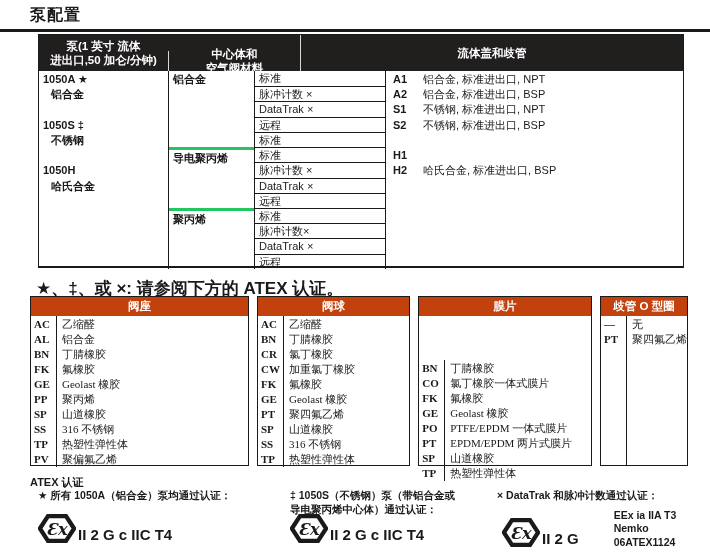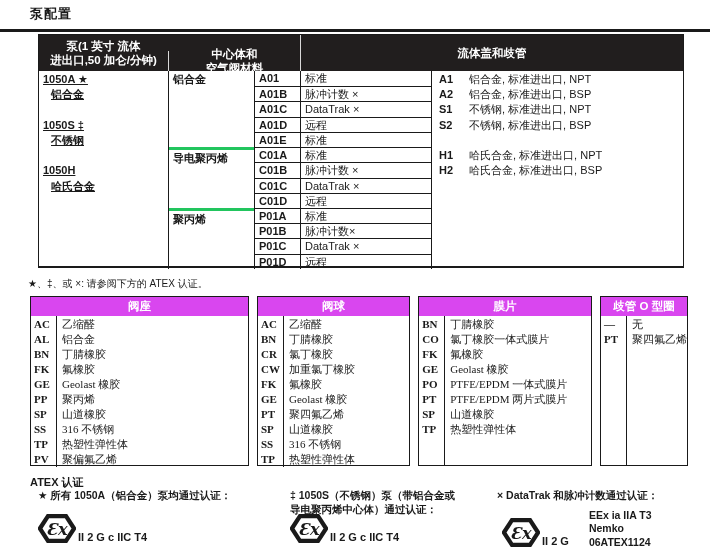--- a/index.html
+++ b/index.html
@@ -1,82 +1,82 @@
 <!DOCTYPE html>
 <html><head>
 <meta charset="utf-8">
 <style>
   html,body{margin:0;padding:0;background:#fff;}
   body{width:710px;height:557px;overflow:hidden;position:relative;
        font-family:"Liberation Sans","DejaVu Sans",sans-serif;color:#1a1a1a;
        -webkit-font-smoothing:antialiased;}
   .abs{position:absolute;}
   
-  .page-title{left:30px;top:5px;font-size:13px;font-weight:bold;letter-spacing:1px;}
+  .page-title{left:30px;top:5px;font-size:16px;font-weight:bold;letter-spacing:1px;}
   .title-rule{left:0;top:29px;width:710px;height:2.5px;background:#1a1a1a;}
   
   .t1{left:38px;top:34px;width:646px;height:234px;border:1.5px solid #1a1a1a;
       border-bottom-width:2.5px;box-sizing:border-box;display:flex;flex-direction:column;}
   .t1-head{display:flex;height:36px;background:#211e1e;color:#fff;font-weight:bold;
            font-size:11.5px;flex:none;}
   .t1-head .hc{display:flex;align-items:center;justify-content:center;text-align:center;
                white-space:pre-line;line-height:14px;box-sizing:border-box;}
   .t1-head .hc+.hc{border-left:1px solid #d9d9d9;}
   .hc1{width:129px;} .hc2{width:132px;margin-top:16px;} .hc3{width:131px;} .hc4{flex:1;}
   .t1-body{display:flex;flex:1;font-size:11px;}
   .colA{width:129px;box-sizing:border-box;padding-top:1px;}
   .colB{width:86px;border-left:1px solid #1a1a1a;box-sizing:border-box;
         display:flex;flex-direction:column;}
   .colC{width:46px;border-left:1px solid #1a1a1a;box-sizing:border-box;}
   .colD{width:131px;border-left:1px solid #1a1a1a;box-sizing:border-box;}
   .colE{flex:1;border-left:1px solid #1a1a1a;box-sizing:border-box;padding-top:1px;}
   .ln{height:15.23px;line-height:15.23px;white-space:nowrap;}
-  .colA .ln{padding-left:4px;font-weight:bold;text-decoration:underline;}
+  .colA .ln{padding-left:4px;font-weight:bold;}
   .colA .ln.indent{padding-left:12px;}
   .matcell{box-sizing:border-box;padding:1px 0 0 4px;font-weight:bold;line-height:15px;}
   .matcell+.matcell{border-top:3px solid #22c55e;}
   .m1{height:76.15px;} .m2{height:60.9px;} .m3{flex:1;}
   .cell{height:15.23px;line-height:14.5px;box-sizing:border-box;padding-left:4px;
         white-space:nowrap;overflow:hidden;}
   .cell+.cell{border-top:1px solid #1a1a1a;}
   .colC .cell{font-weight:bold;}
   .colE .ln{display:flex;}
   .colE .fc-code{width:30px;padding-left:7px;font-weight:bold;flex:none;}
   .colE .fc-desc{flex:1;}
   
-  .note-line{left:28px;top:277px;font-size:10px;font-weight:normal;}
+  .note-line{left:36px;top:277px;font-size:17px;font-weight:bold;}
   
   .t2{left:30px;top:296px;width:658px;height:170px;display:flex;}
   .sec{border:1.5px solid #1a1a1a;box-sizing:border-box;height:170px;
        display:flex;flex-direction:column;background:#fff;}
   .sec+.sec{margin-left:8px;}
-  .sec-w1{width:223px;} .sec-w2{width:156px;} .sec-w3{width:177px;} .sec-w4{flex:1;}
-  .sec-head{height:19px;background:#d946ef;color:#fff;font-weight:bold;font-size:11.5px;
+  .sec-w1{width:223px;} .sec-w2{width:156px;} .sec-w3{width:177px;gap:44px;} .sec-w4{flex:1;}
+  .sec-head{height:19px;background:#c2410c;color:#fff;font-weight:bold;font-size:11.5px;
             display:flex;align-items:center;justify-content:center;flex:none;}
   .sec-body{flex:1;display:flex;font-size:11px;font-family:Liberation Serif, serif;}
   .sec-codes{width:26px;border-right:1px solid #1a1a1a;box-sizing:border-box;
              padding-top:1px;flex:none;}
   .sec-codes .ln2{padding-left:3px;font-weight:bold;}
   .sec-descs{flex:1;padding-top:1px;overflow:hidden;}
   .sec-descs .ln2{padding-left:5px;}
   .ln2{height:15px;line-height:15px;white-space:nowrap;}
   
   .atex-head{left:30px;top:475px;font-size:11px;font-weight:bold;}
   .atex-row{left:38px;top:489px;width:660px;display:flex;}
   .cert{display:flex;flex-direction:column;}
   .cert1{width:230px;} .cert2{width:207px;margin-left:22px;} .cert3{flex:1;}
   .cert-note{font-size:10.5px;font-weight:bold;line-height:13.5px;white-space:pre-line;}
   .logo-row{display:flex;align-items:flex-end;margin-top:9px;}
   .cert2 .logo-row{margin-top:-4px;}
   .cert3 .logo-row{margin-top:6px;margin-left:5px;}
   .ex-svg{flex:none;display:block;}
-  .marking{font-size:11px;font-weight:bold;margin-left:2px;padding-bottom:2px;
+  .marking{font-size:15px;font-weight:bold;margin-left:2px;padding-bottom:2px;
            white-space:nowrap;}
   .extra{font-size:10.5px;font-weight:bold;line-height:13.5px;white-space:pre-line;
-         margin-left:20px;padding-bottom:0px;}
+         margin-left:35px;padding-bottom:0px;}
 </style>
 </head>
 <body>
 
 <div class="abs page-title">泵配置</div>
 <div class="abs title-rule"></div>
 
 <div class="abs t1">
   <div class="t1-head">
     <div class="hc hc1">泵(1 英寸 流体
@@ -94,35 +94,20 @@
       <div class="ln indent">不锈钢</div>
       <div class="ln"></div>
       <div class="ln">1050H</div>
       <div class="ln indent">哈氏合金</div>
     </div>
     <div class="colB">
       <div class="matcell m1">铝合金</div>
       <div class="matcell m2">导电聚丙烯</div>
       <div class="matcell m3">聚丙烯</div>
     </div>
-    <div class="colC">
-      <div class="cell">A01</div>
-      <div class="cell">A01B</div>
-      <div class="cell">A01C</div>
-      <div class="cell">A01D</div>
-      <div class="cell">A01E</div>
-      <div class="cell">C01A</div>
-      <div class="cell">C01B</div>
-      <div class="cell">C01C</div>
-      <div class="cell">C01D</div>
-      <div class="cell">P01A</div>
-      <div class="cell">P01B</div>
-      <div class="cell">P01C</div>
-      <div class="cell">P01D</div>
-    </div>
     <div class="colD">
       <div class="cell">标准</div>
       <div class="cell">脉冲计数 ×</div>
       <div class="cell">DataTrak ×</div>
       <div class="cell">远程</div>
       <div class="cell">标准</div>
       <div class="cell">标准</div>
       <div class="cell">脉冲计数 ×</div>
       <div class="cell">DataTrak ×</div>
       <div class="cell">远程</div>
@@ -147,21 +132,20 @@
       <div class="ln">
         <span class="fc-code">S2</span>
         <span class="fc-desc">不锈钢, 标准进出口, BSP</span>
       </div>
       <div class="ln">
         <span class="fc-code"></span>
         <span class="fc-desc"></span>
       </div>
       <div class="ln">
         <span class="fc-code">H1</span>
-        <span class="fc-desc">哈氏合金, 标准进出口, NPT</span>
       </div>
       <div class="ln">
         <span class="fc-code">H2</span>
         <span class="fc-desc">哈氏合金, 标准进出口, BSP</span>
       </div>
     </div>
   </div>
 </div>
 
 <div class="abs note-line">★、‡、或 ×: 请参阅下方的 ATEX 认证。</div>
@@ -240,21 +224,21 @@
         <div class="ln2">PT</div>
         <div class="ln2">SP</div>
         <div class="ln2">TP</div>
       </div>
       <div class="sec-descs">
         <div class="ln2">丁腈橡胶</div>
         <div class="ln2">氯丁橡胶一体式膜片</div>
         <div class="ln2">氟橡胶</div>
         <div class="ln2">Geolast 橡胶</div>
         <div class="ln2">PTFE/EPDM 一体式膜片</div>
-        <div class="ln2">PTFE/EPDM 两片式膜片</div>
+        <div class="ln2">EPDM/EPDM 两片式膜片</div>
         <div class="ln2">山道橡胶</div>
         <div class="ln2">热塑性弹性体</div>
       </div>
     </div>
   </div>
 
   <div class="sec sec-w4">
     <div class="sec-head">歧管 O 型圈</div>
     <div class="sec-body">
       <div class="sec-codes">

